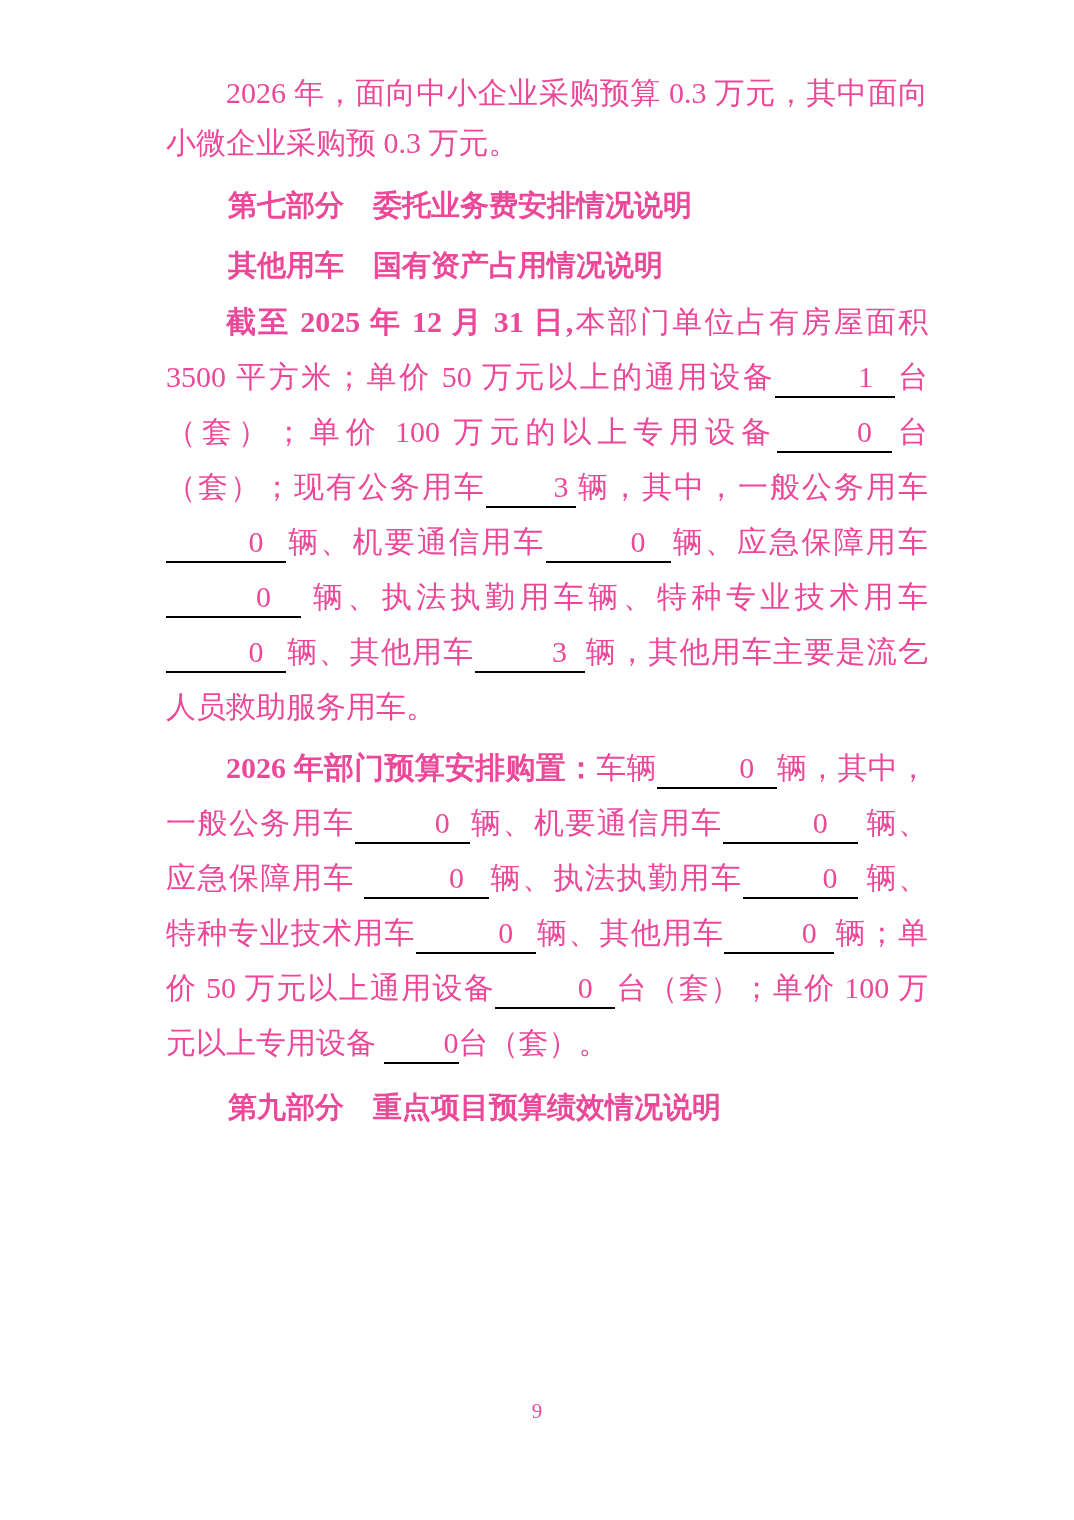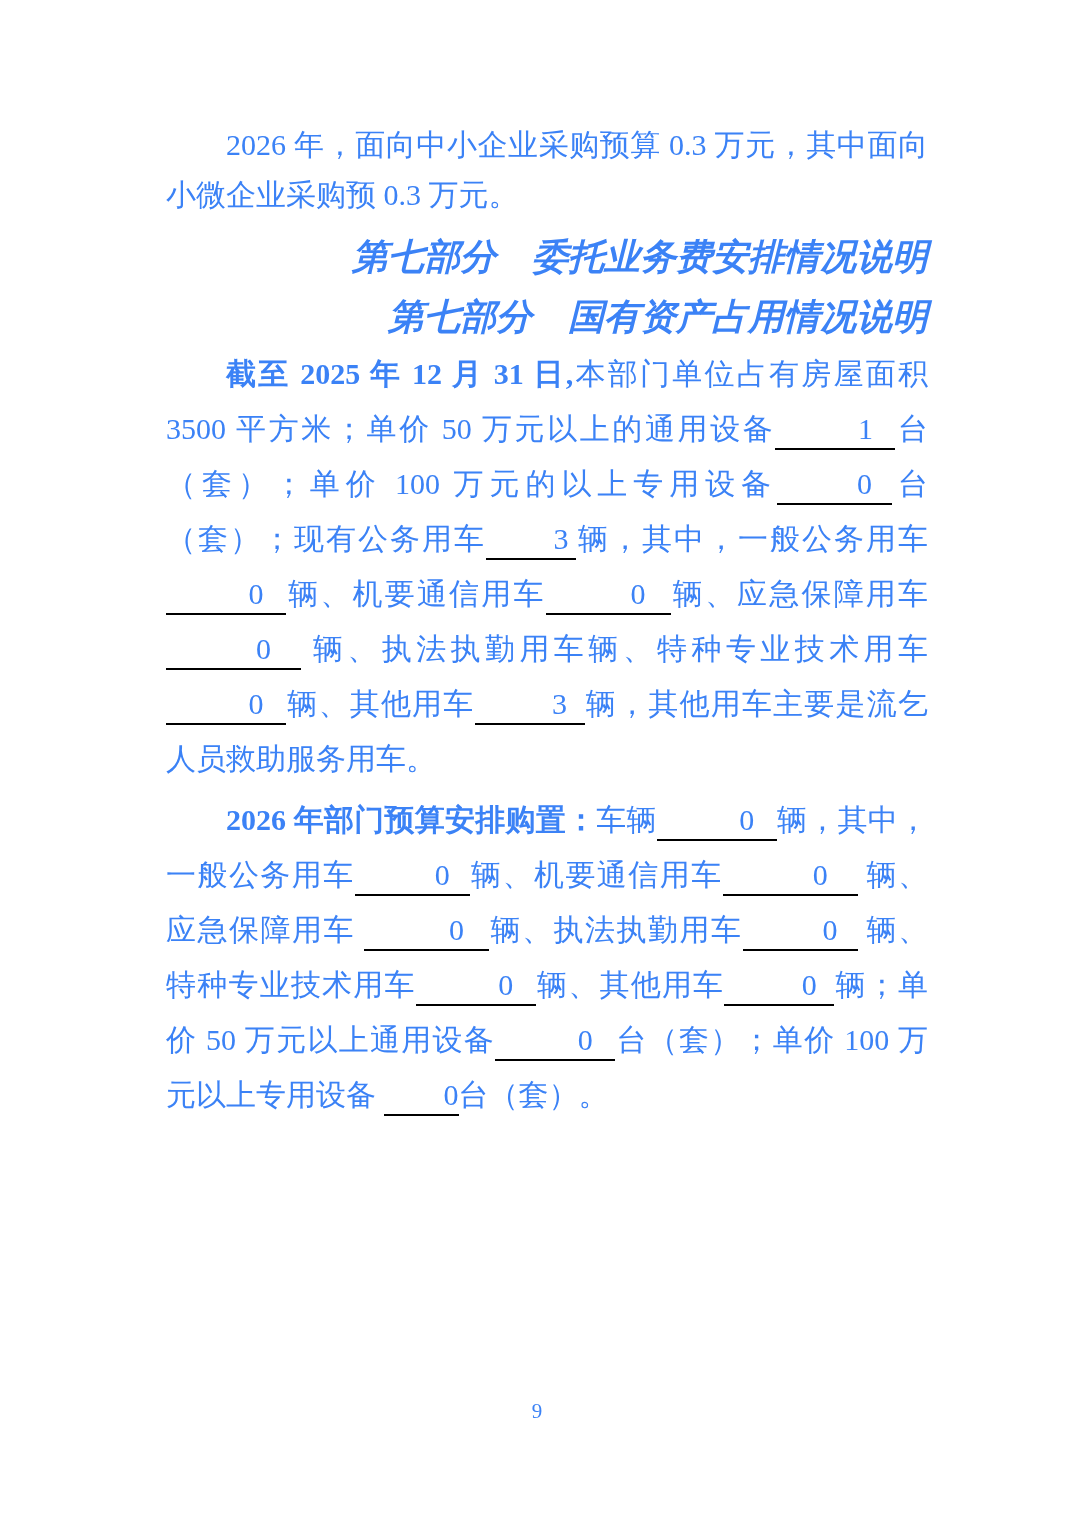--- a/index.html
+++ b/index.html
@@ -1,23 +1,23 @@
 <!DOCTYPE html>
 <html><head>
 <meta charset="utf-8">
 <style>
   html, body { margin: 0; padding: 0; background: #ffffff; }
   .page {
     position: relative;
     width: 1074px;
     height: 1520px;
     background: #ffffff;
-    color: #3b82f6;
+    color: #ec4899;
     box-sizing: border-box;
-    padding: 120px 146px 0 166px;
+    padding: 68px 146px 0 166px;
     font-family: "Liberation Serif", "DejaVu Serif", serif;
     font-size: 30px;
     overflow: hidden;
   }
   .content p { margin: 0; }
   p.body {
     line-height: 50px;
     text-align: justify;
     text-justify: inter-character;
     text-indent: 60px;
@@ -25,26 +25,25 @@
   p.body-loose {
     line-height: 55px;
     text-align: justify;
     text-justify: inter-character;
     text-indent: 60px;
     margin-top: 6px;
   }
   p.heading {
     font-family: "Liberation Sans", "DejaVu Sans", sans-serif;
     font-weight: 700;
-    font-size: 36px;
+    font-size: 29px;
     line-height: 46px;
     text-indent: 62px;
     margin: 14px 0 6px 0;
-    text-align: right;
-    font-style: italic;
+    text-align: left;
   }
   .bold { font-weight: 700; }
   .blank {
     display: inline-block;
     border-bottom: 2px solid #000000;
     text-align: center;
     line-height: 38px;
     vertical-align: baseline;
   }
   .page-number {
@@ -57,18 +56,19 @@
     line-height: 26px;
   }
 </style>
 </head>
 <body>
 
 <div class="page">
   <div class="content" id="doc-content">
       <p class="body"><span>2026 年，面向中小企业采购预算 0.3 万元，其中面向小微企业采购预 0.3 万元。</span></p>
       <p class="heading"><span class="bold">第七部分　委托业务费安排情况说明</span></p>
-      <p class="heading"><span class="bold">第七部分　国有资产占用情况说明</span></p>
+      <p class="heading"><span class="bold">其他用车　国有资产占用情况说明</span></p>
       <p class="body-loose"><span class="bold">截至 2025 年 12 月 31 日,</span><span>本部门单位占有房屋面积 3500 平方米；单价 50 万元以上的通用设备</span><span class="blank" style="min-width: 120px;">1</span><span>台（套）；单价 100 万元的以上专用设备</span><span class="blank" style="min-width: 115px;">0</span><span>台（套）；现有公务用车</span><span class="blank" style="min-width: 90px;">3</span><span>辆，其中，一般公务用车</span><span class="blank" style="min-width: 120px;">0</span><span>辆、机要通信用车</span><span class="blank" style="min-width: 125px;">0</span><span>辆、应急保障用车 </span><span class="blank" style="min-width: 135px;">0</span><span> 辆、执法执勤用车辆、特种专业技术用车</span><span class="blank" style="min-width: 120px;">0</span><span>辆、其他用车</span><span class="blank" style="min-width: 110px;">3</span><span>辆，其他用车主要是流乞人员救助服务用车。</span></p>
       <p class="body-loose"><span class="bold">2026 年部门预算安排购置：</span><span>车辆</span><span class="blank" style="min-width: 120px;">0</span><span>辆，其中，一般公务用车</span><span class="blank" style="min-width: 115px;">0</span><span>辆、机要通信用车</span><span class="blank" style="min-width: 135px;">0</span><span> 辆、应急保障用车 </span><span class="blank" style="min-width: 125px;">0</span><span>辆、执法执勤用车</span><span class="blank" style="min-width: 115px;">0</span><span> 辆、特种专业技术用车</span><span class="blank" style="min-width: 120px;">0</span><span>辆、其他用车</span><span class="blank" style="min-width: 110px;">0</span><span>辆；单价 50 万元以上通用设备</span><span class="blank" style="min-width: 120px;">0</span><span>台（套）；单价 100 万元以上专用设备 </span><span class="blank" style="min-width: 55px;">0</span><span>台（套）。</span></p>
+      <p class="heading"><span class="bold">第九部分　重点项目预算绩效情况说明</span></p>
     </div>
   <div class="page-number">9</div>
 </div>
 
 </body></html>

